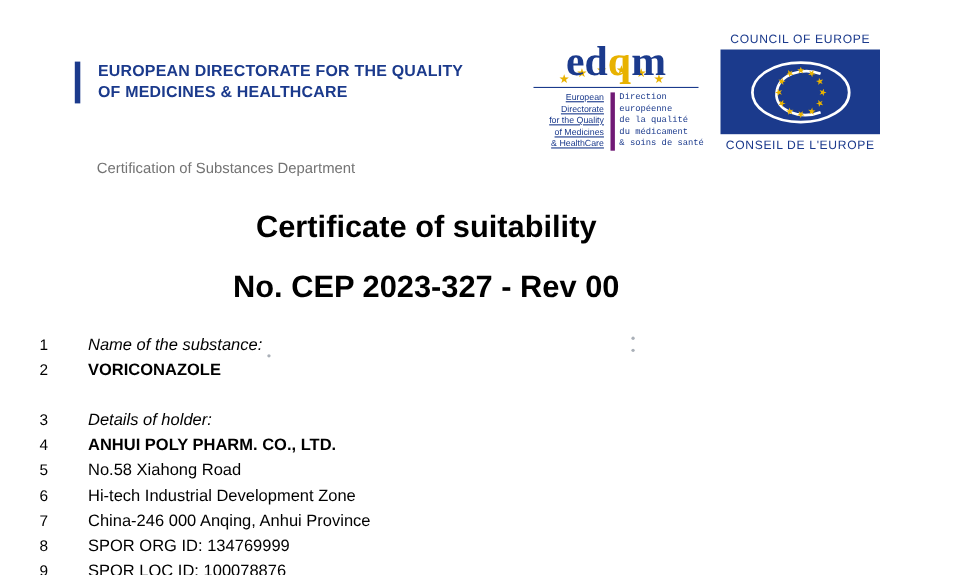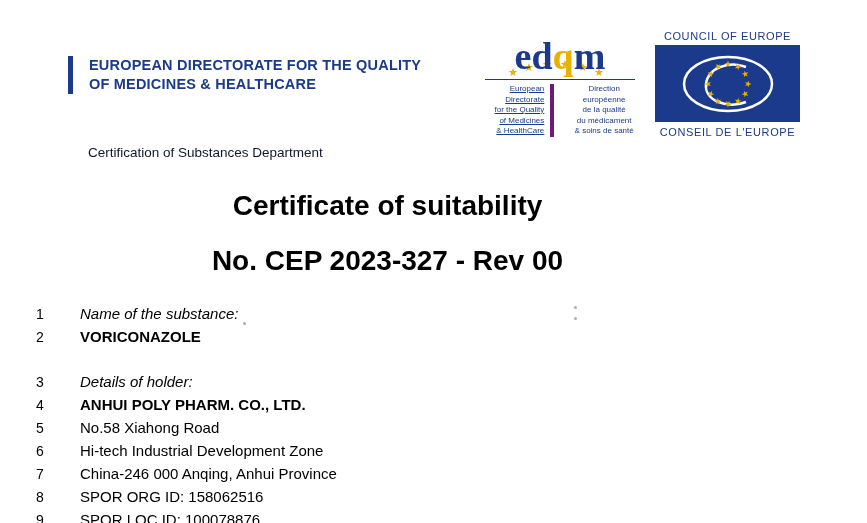--- a/index.html
+++ b/index.html
@@ -85,23 +85,24 @@
     color: #1b3a8c;
   }
   .edqm-sub .col-en {
     text-align: right;
     padding-right: 6px;
     border-right: 4px solid #701a75;
     width: 70px;
     text-decoration: underline;
   }
   .edqm-sub .col-fr {
-    text-align: center;
-    padding-left: 14px;
+    text-align: left;
+    padding-left: 4px;
     width: 78px;
+    font-family: Liberation Mono, monospace;
   }
 
   
   .coe {
     position: absolute;
     left: 655px;
     top: 30px;
     width: 145px;
     text-align: center;
   }
@@ -130,21 +131,21 @@
     font-size: 11px;
     letter-spacing: 0.6px;
     margin-top: 4px;
   }
 
   .dept {
     position: absolute;
     left: 88px;
     top: 145px;
     font-size: 13.5px;
-    color: #0f172a;
+    color: #737373;
   }
 
   
   .cert-title {
     margin-top: 48px;
     text-align: center;
     font-size: 28px;
     font-weight: bold;
     line-height: 36px;
     padding-right: 92px;
@@ -303,21 +304,21 @@
     <div class="line">
       <span class="num">6</span>
       <span class="txt">Hi-tech Industrial Development Zone</span>
     </div>
     <div class="line">
       <span class="num">7</span>
       <span class="txt">China-246 000 Anqing, Anhui Province</span>
     </div>
     <div class="line">
       <span class="num">8</span>
-      <span class="txt">SPOR ORG ID: 158062516</span>
+      <span class="txt">SPOR ORG ID: 134769999</span>
     </div>
     <div class="line">
       <span class="num">9</span>
       <span class="txt">SPOR LOC ID: 100078876</span>
     </div>
   </div>
 
 <div class="dot" style="left:574px; top:306px;"></div>
 <div class="dot" style="left:574px; top:317px;"></div>
 <div class="dot" style="left:243px; top:322px;"></div>

